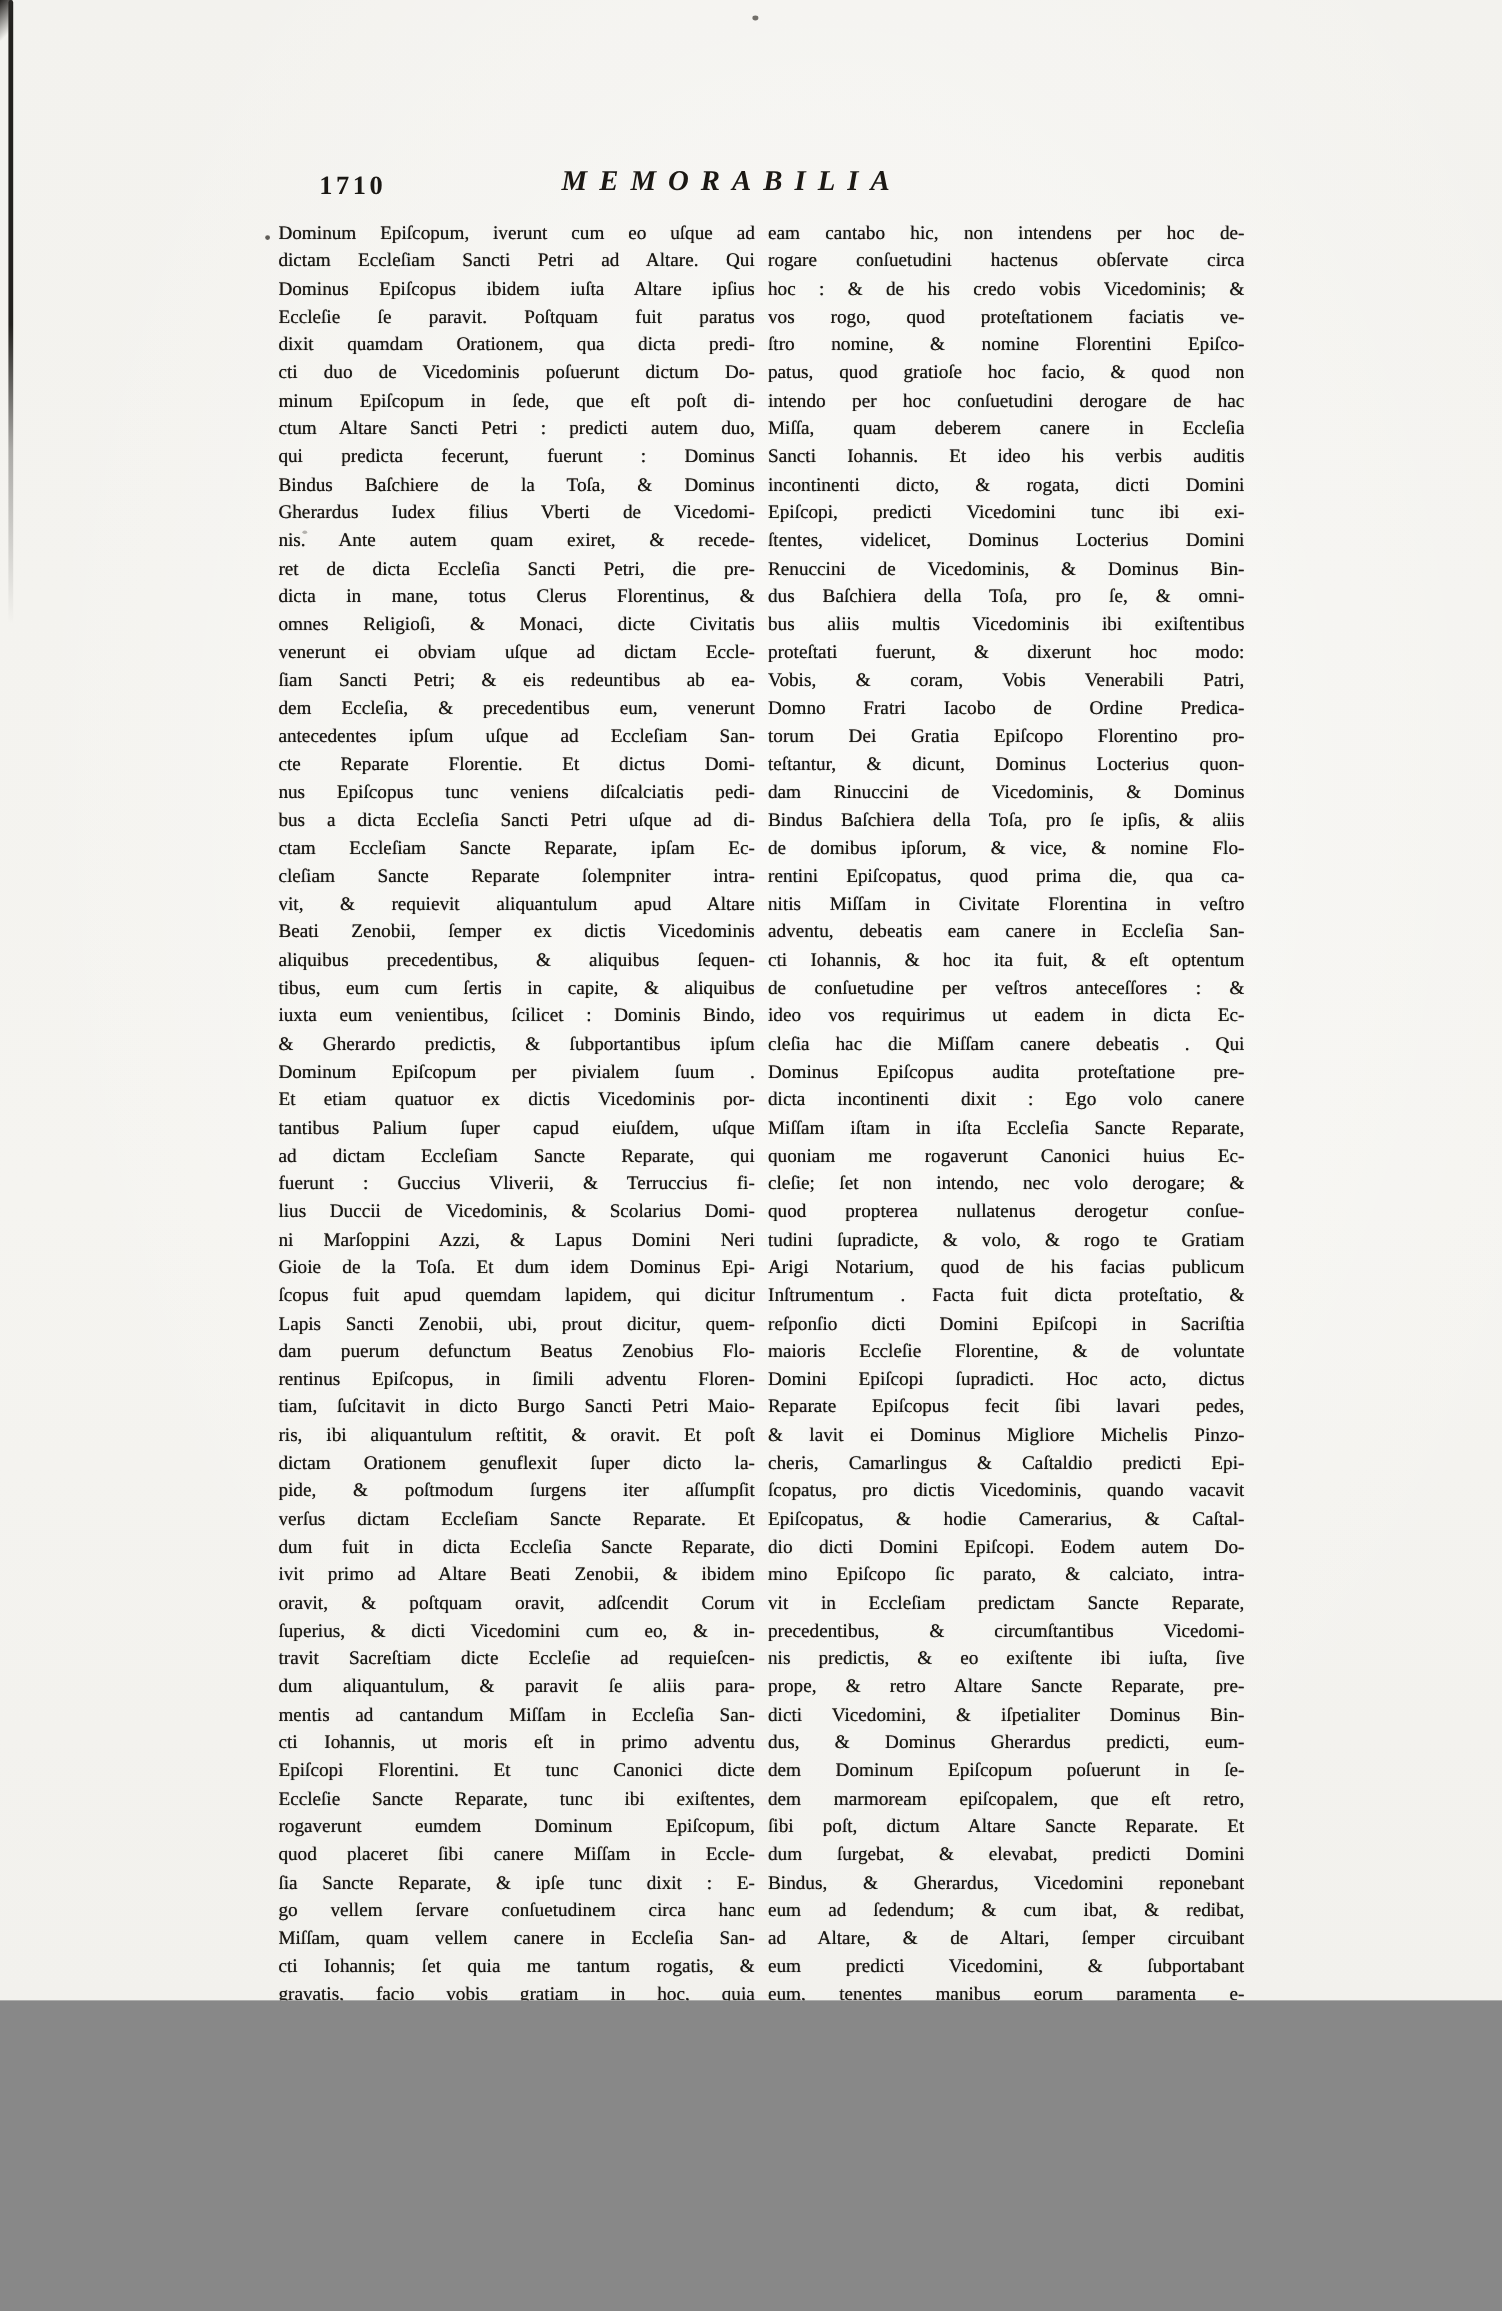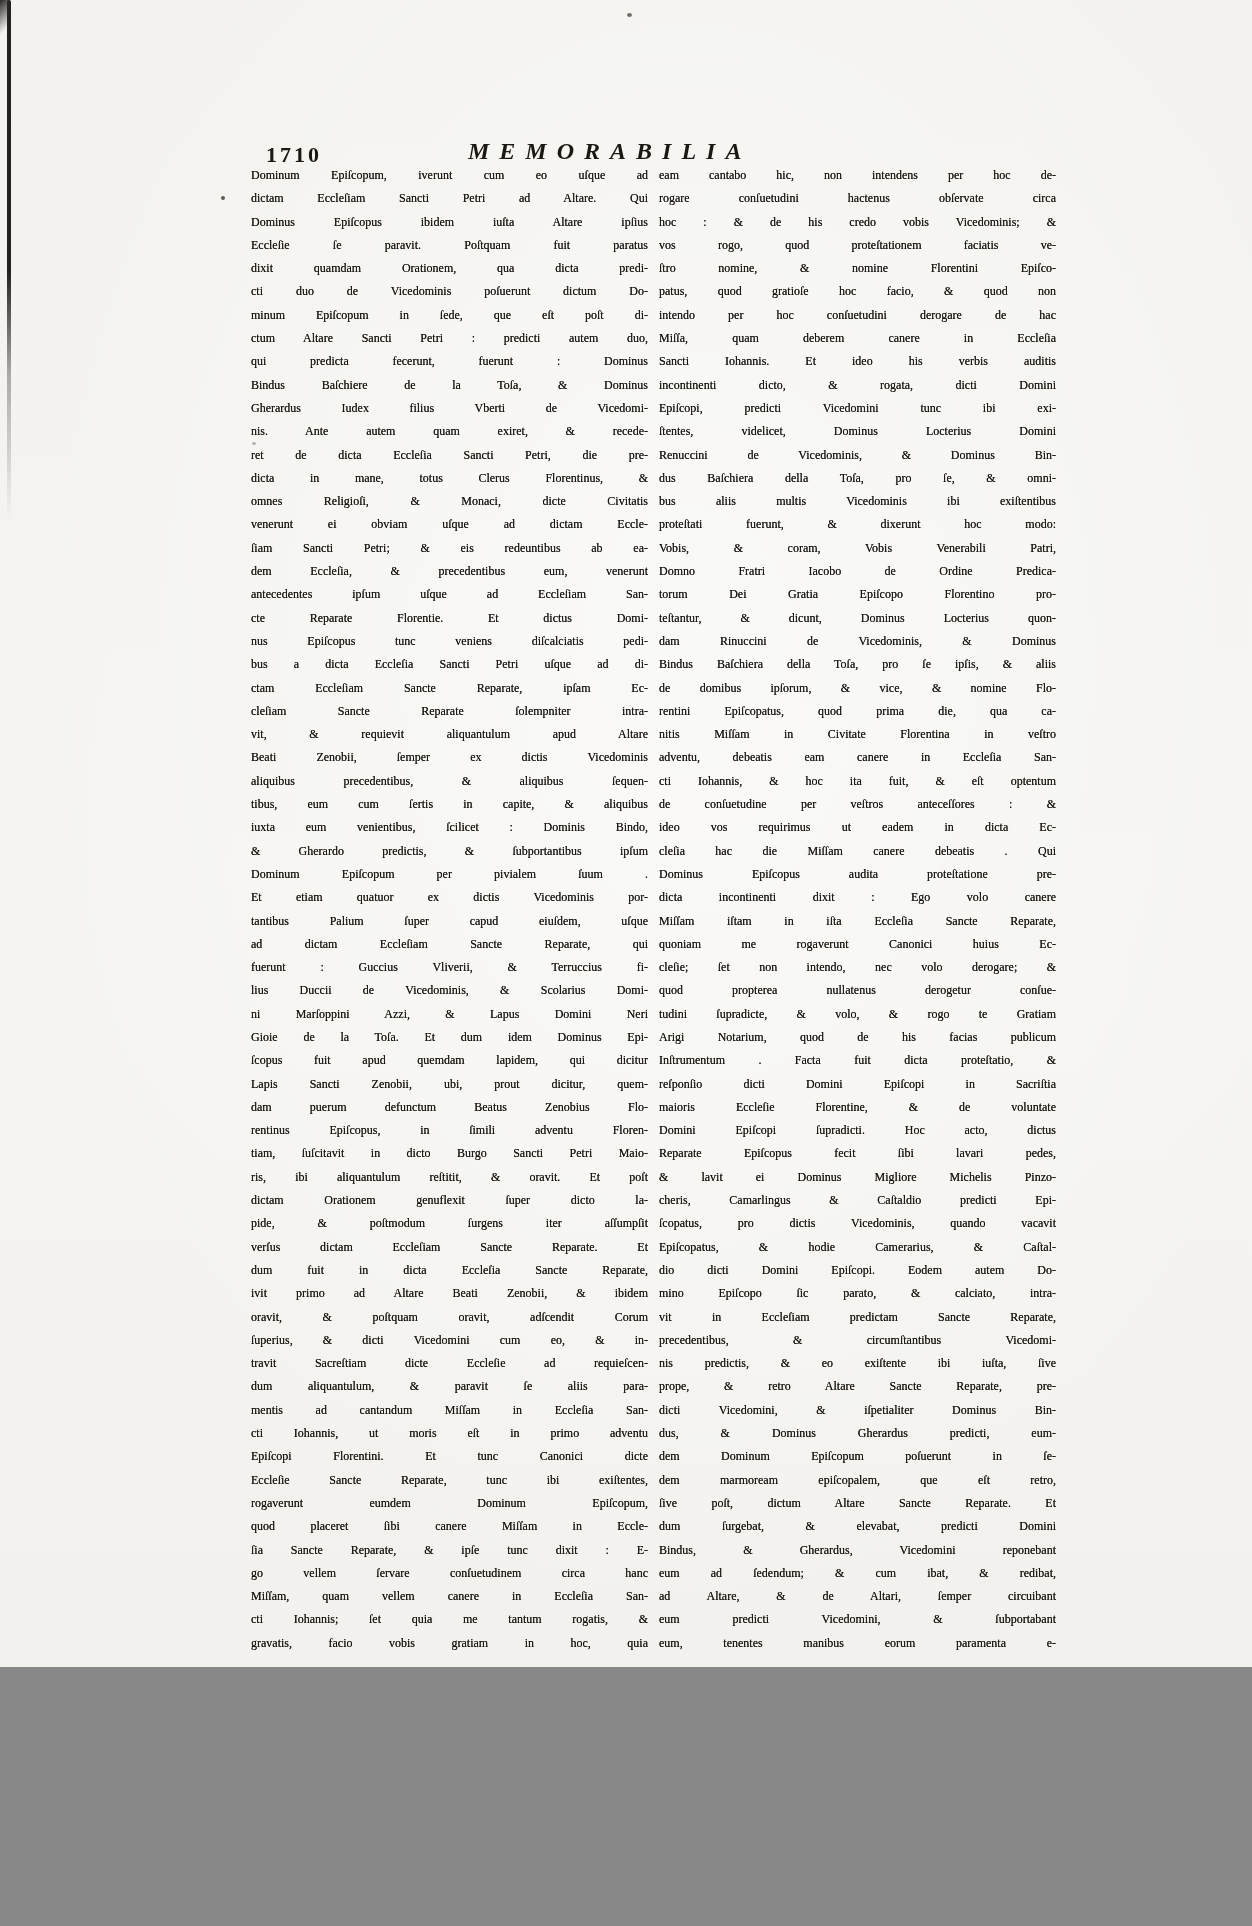--- a/index.html
+++ b/index.html
@@ -38,24 +38,23 @@
     font-size:22px; font-weight:bold; letter-spacing:3px;
   }
   .title {
     position:absolute; left:468px; top:138px;
     font-size:24px; font-style:italic; font-weight:bold;
     letter-spacing:10px; white-space:nowrap;font-family:Liberation Serif, serif;
   }
 
   
   .col {
-    position:absolute; top:164px; width:397px;
-    font-size:12px; line-height:23.3px;
+    position:absolute; top:183px; width:397px;
+    font-size:16px; line-height:23.3px;
     text-shadow:0 0 0.6px rgba(27,24,20,0.85);
-    margin-left:19px;
   }
   .col-left  { left:232px; }
   .col-right { left:640px;font-family:Liberation Serif, serif; }
   .col .line {
     height:23.3px; overflow:hidden; white-space:normal;
     text-align:justify; text-align-last:justify;
   }
   .catchword {
     position:absolute; left:640px; top:1678px; width:360px;
     font-size:16px; text-align:center; opacity:.55;
@@ -212,21 +211,21 @@
       <div class="line">dio dicti Domini Epiſcopi. Eodem autem Do-</div>
       <div class="line">mino Epiſcopo ſic parato, &amp; calciato, intra-</div>
       <div class="line">vit in Eccleſiam predictam Sancte Reparate,</div>
       <div class="line">precedentibus, &amp; circumſtantibus Vicedomi-</div>
       <div class="line">nis predictis, &amp; eo exiſtente ibi iuſta, ſive</div>
       <div class="line">prope, &amp; retro Altare Sancte Reparate, pre-</div>
       <div class="line">dicti Vicedomini, &amp; iſpetialiter Dominus Bin-</div>
       <div class="line">dus, &amp; Dominus Gherardus predicti, eum-</div>
       <div class="line">dem Dominum Epiſcopum poſuerunt in ſe-</div>
       <div class="line">dem marmoream epiſcopalem, que eſt retro,</div>
-      <div class="line">ſive poſt, dictum Altare Sancte Reparate. Et</div>
+      <div class="line">ſibi poſt, dictum Altare Sancte Reparate. Et</div>
       <div class="line">dum ſurgebat, &amp; elevabat, predicti Domini</div>
       <div class="line">Bindus, &amp; Gherardus, Vicedomini reponebant</div>
       <div class="line">eum ad ſedendum; &amp; cum ibat, &amp; redibat,</div>
       <div class="line">ad Altare, &amp; de Altari, ſemper circuibant</div>
       <div class="line">eum predicti Vicedomini, &amp; ſubportabant</div>
       <div class="line">eum, tenentes manibus eorum paramenta e-</div>
     </div>
 
   <div class="catchword">ius .</div>
 

